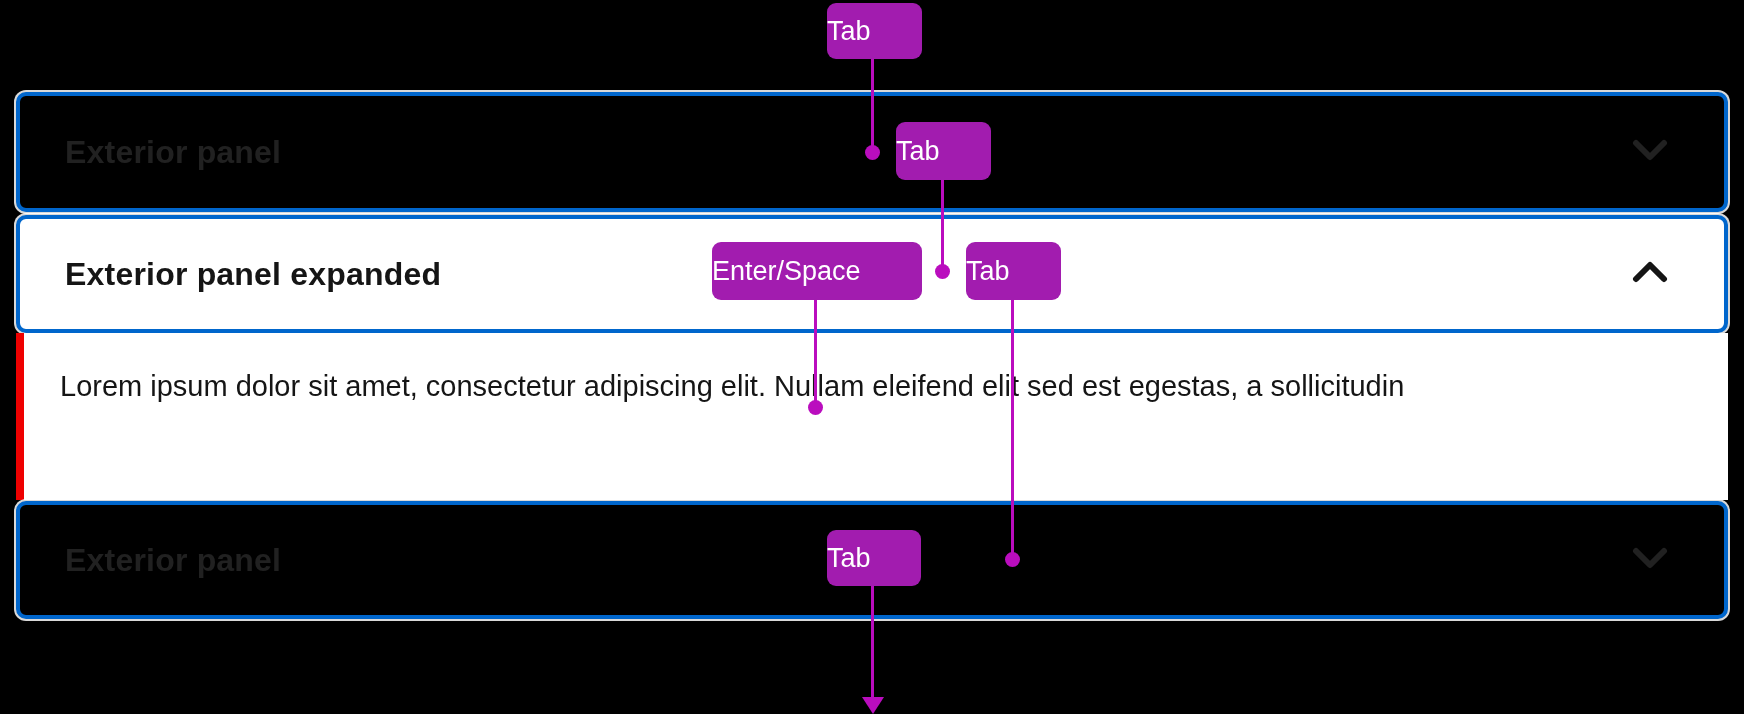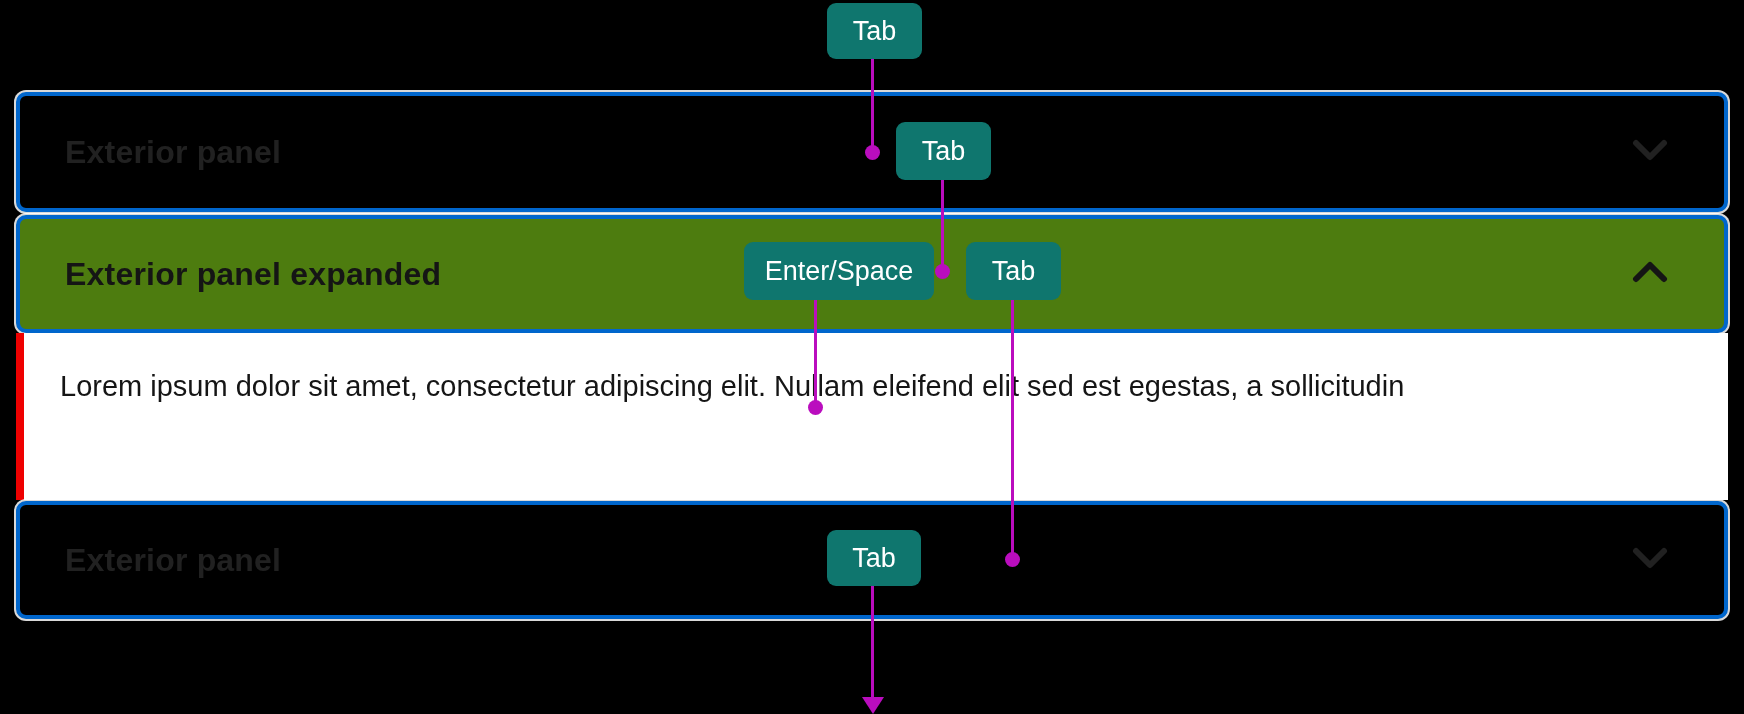--- a/index.html
+++ b/index.html
@@ -10,44 +10,44 @@
   }
   
   .panel{
     position:absolute;left:16px;width:1712px;box-sizing:border-box;
     border:4px solid #0066CC;border-radius:10px;
     box-shadow:0 0 0 2px rgba(255,255,255,0.85);
     display:flex;align-items:center;justify-content:space-between;
     padding:0 56px 0 45px;
   }
   .panel.collapsed{background:#000;color:#212121;}
-  .panel.expanded-header{background:#4d7c0f;color:#151515;}
+  .panel.expanded-header{background:#ffffff;color:#151515;}
   .panel-label{font-size:32px;font-weight:600;letter-spacing:.2px;}
   .chev{flex:0 0 auto;}
   #panel-1{top:92px;height:120px;}
   #panel-2-header{top:215px;height:118px;}
   #panel-3{top:501px;height:118px;}
   
   #panel-2-content{
     position:absolute;left:16px;top:333px;width:1712px;height:167px;
     box-sizing:border-box;background:#fff;
     border-left:8px solid #EE0000;
     padding:30px 40px 0 36px;
     color:#151515;font-size:29px;line-height:46px;font-weight:400;
   }
   
   .badge{
-    position:absolute;box-sizing:border-box;background:#0f766e;border-radius:9px;
+    position:absolute;box-sizing:border-box;background:#a21caf;border-radius:9px;
     color:#fff;font-size:27px;font-weight:400;
-    display:flex;align-items:center;justify-content:center;
+    display:flex;align-items:center;
     z-index:30;
   }
   #badge-tab-1{left:827px;top:3px;width:95px;height:56px;}
   #badge-tab-2{left:896px;top:122px;width:95px;height:58px;}
-  #badge-enter-space{left:712px;top:242px;width:190px;height:58px;margin-left:32px;}
+  #badge-enter-space{left:712px;top:242px;width:210px;height:58px;}
   #badge-tab-3{left:966px;top:242px;width:95px;height:58px;}
   #badge-tab-4{left:827px;top:530px;width:94px;height:56px;}
   
   .conn{position:absolute;width:3px;background:#BA0DBE;z-index:25;}
   #line-1{left:871px;top:58px;height:94px;}
   #line-2{left:941px;top:179px;height:93px;}
   #line-3{left:814px;top:299px;height:108px;}
   #line-4{left:1011px;top:299px;height:261px;}
   #line-5{left:871px;top:585px;height:113px;}
   .dot{

